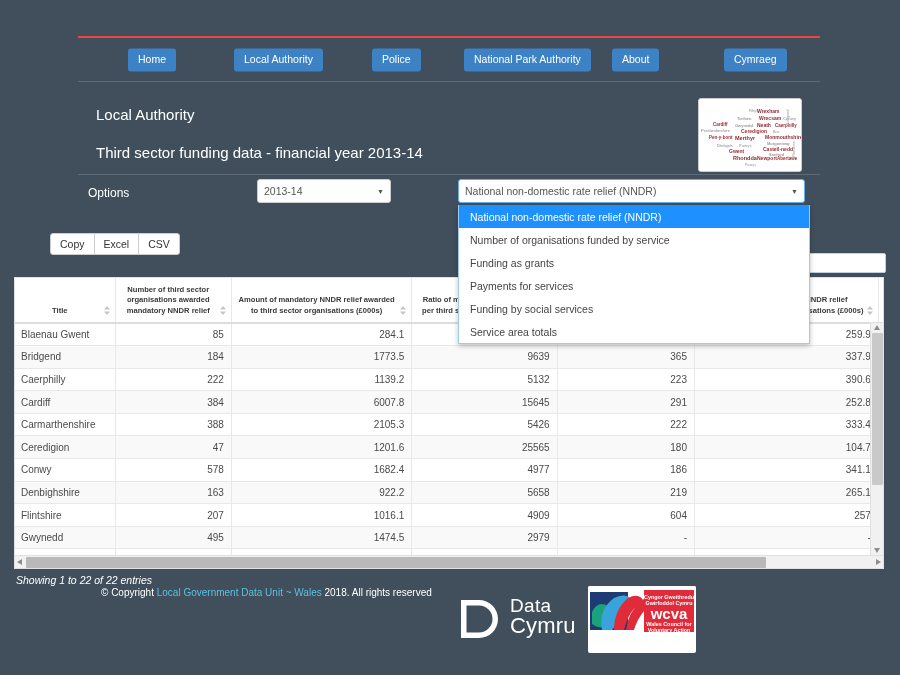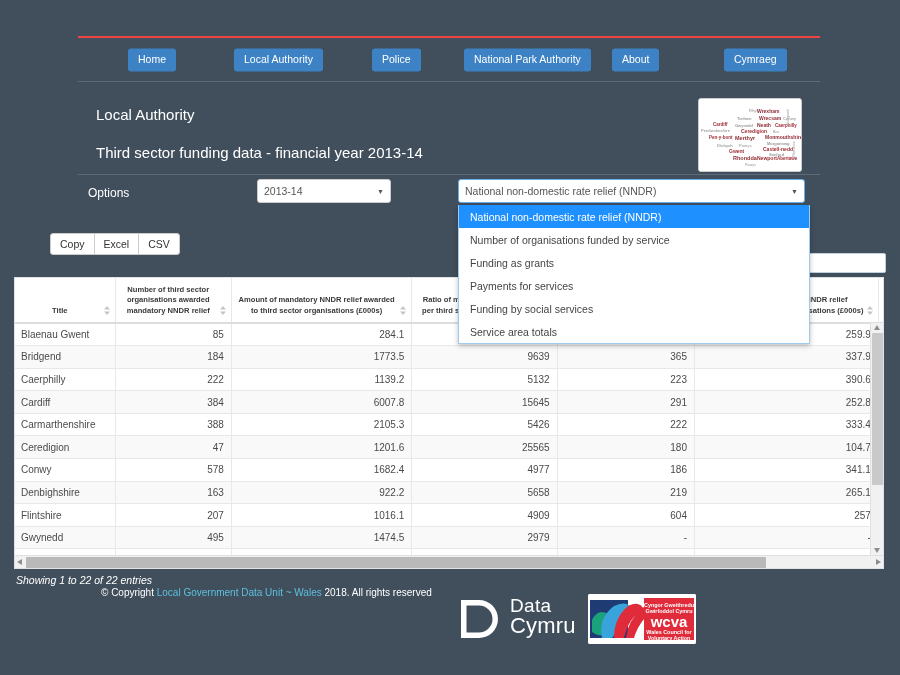--- a/index.html
+++ b/index.html
@@ -162,21 +162,21 @@
   #entries-info { position:absolute; left:16px; top:574px; font-size:10.5px; color:#ffffff;font-style:italic; }
   #copyright { position:absolute; left:101px; top:587px; font-size:10px; color:#ffffff; }
   #copyright a { color:#5bc0de; text-decoration:none; }
 
   #logos { position:absolute; left:455px; top:588px; width:260px; height:62px; display:flex; align-items:center; }
   #datacymru-logo { display:flex; align-items:flex-start; }
   #dc-mark { width:46px; height:46px; }
   #dc-text { margin-left:9px; line-height:1.0; }
   #dc-text .l1 { font-size:19px; color:#ffffff; letter-spacing:.3px; }
   #dc-text .l2 { font-size:22px; color:#ffffff; font-weight:normal; letter-spacing:.2px; }
-  #wcva-logo { margin-left:12px; width:108px; height:50px; background:#ffffff;
+  #wcva-logo { margin-left:12px; width:108px; height:67px; background:#ffffff;
                border-radius:2px; overflow:hidden; }
 </style>
 </head>
 <body>
 
 <div id="navbar">
   <button class="nav-btn" id="nav-home">Home</button>
   <button class="nav-btn" id="nav-la">Local Authority</button>
   <button class="nav-btn" id="nav-police">Police</button>
   <button class="nav-btn" id="nav-npa">National Park Authority</button>

